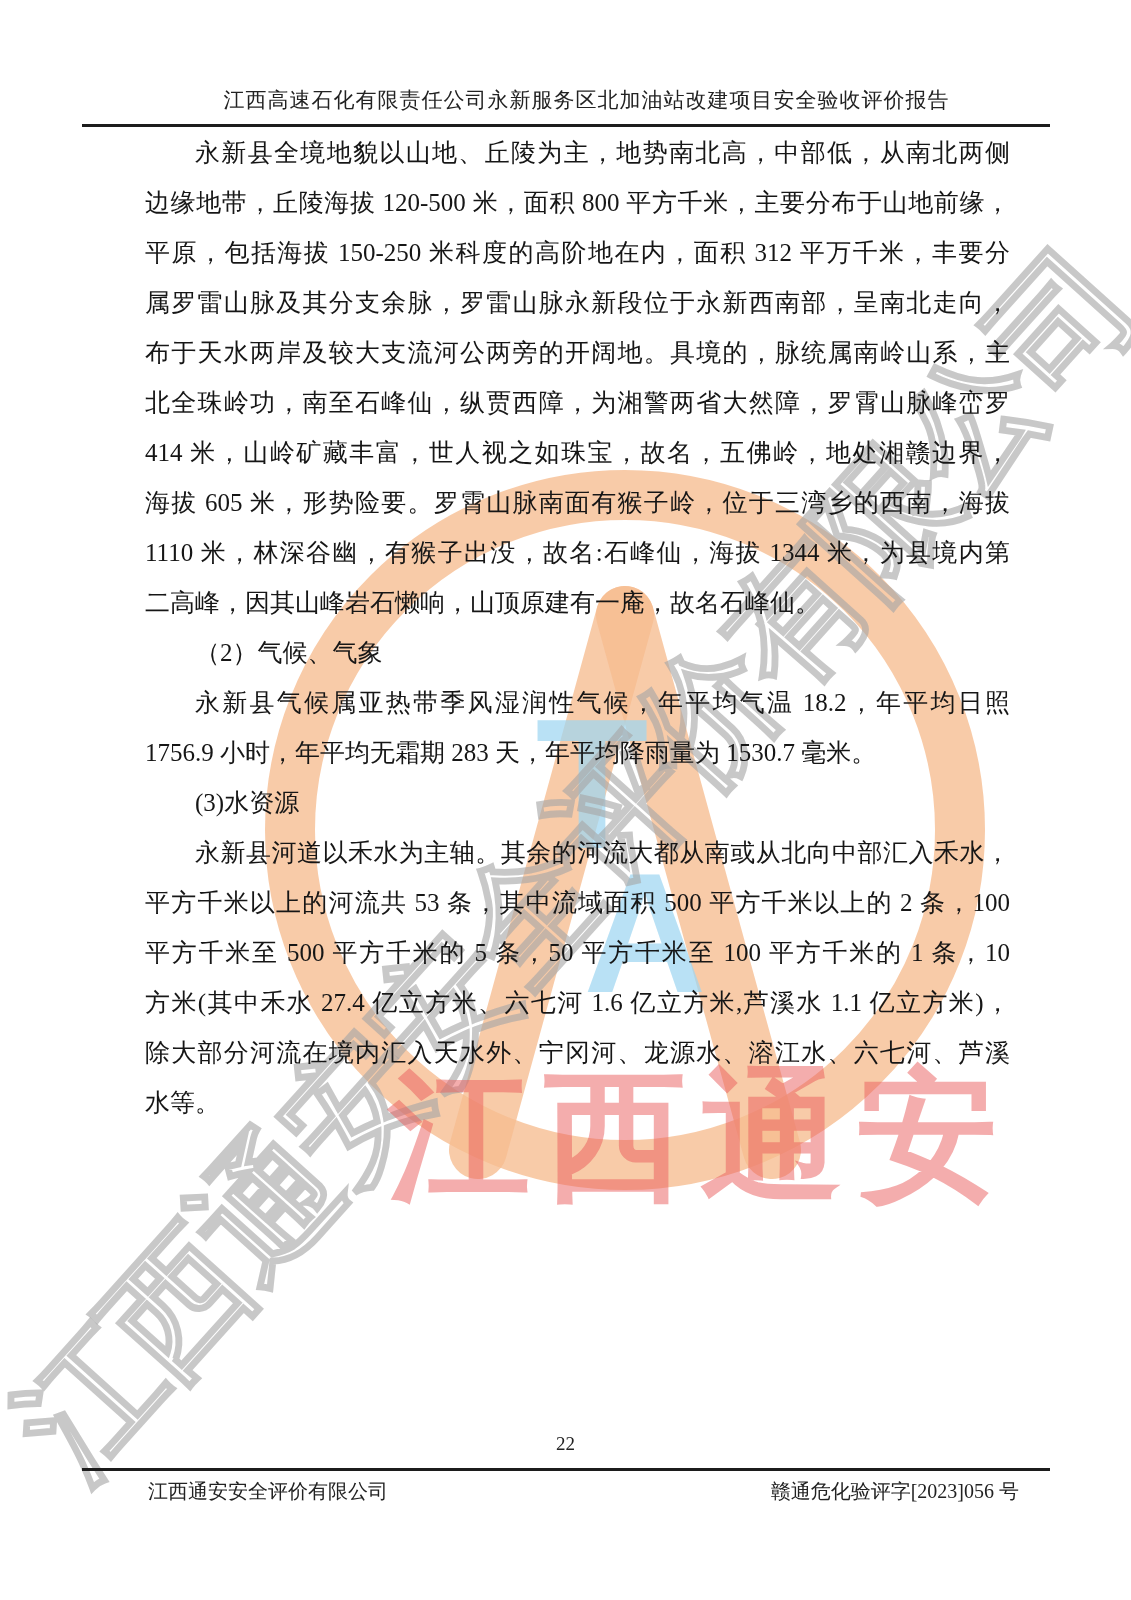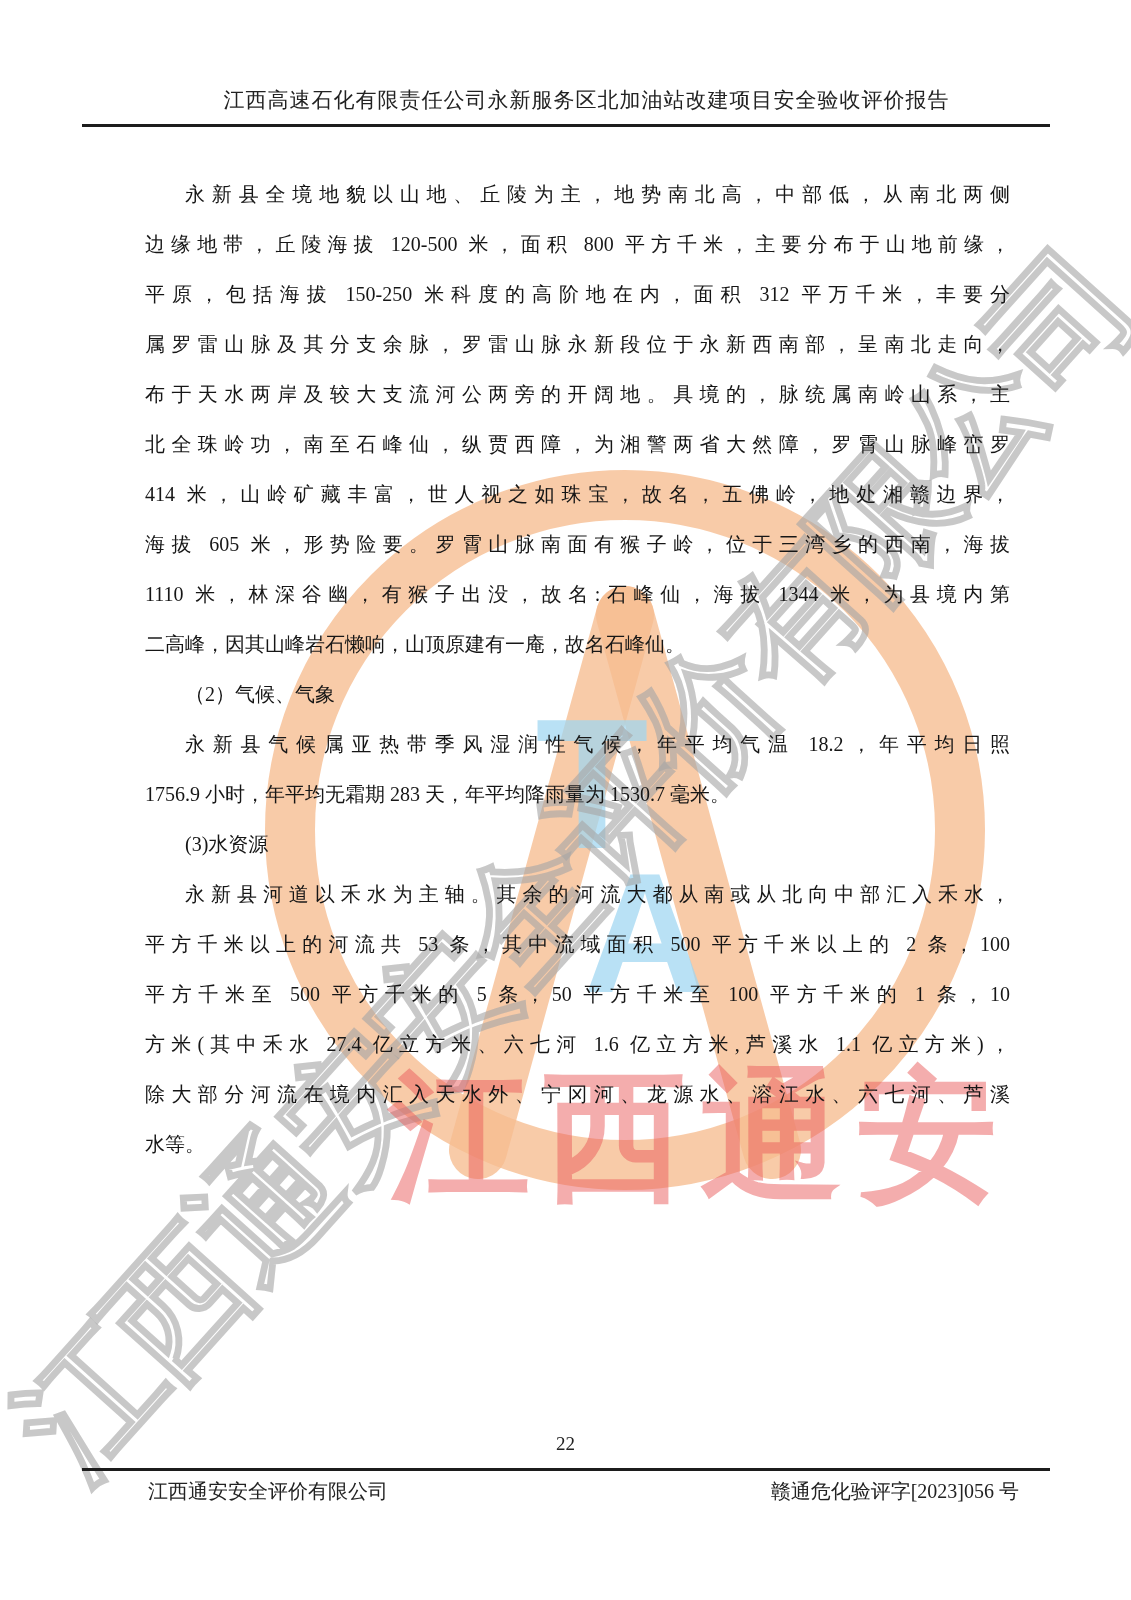--- a/index.html
+++ b/index.html
@@ -32,21 +32,21 @@
   .content{position:absolute;inset:0;z-index:1;}
   .header-title{
     position:absolute;top:86px;left:0;width:100%;
     text-align:center;font-size:21px;letter-spacing:1px;color:#222;padding-left:21px;
   }
   .rule{position:absolute;left:82px;right:81px;height:3px;background:#1c1c1c;}
   .header-rule{top:124px;}
   .footer-rule{top:1468px;}
   .body-text{
     position:absolute;top:128px;left:145px;width:865px;
-    font-size:20px;line-height:50px;margin-top:41px;
+    font-size:25px;line-height:50px;
   }
   .line{
     text-align:justify;text-align-last:justify;
     height:50px;white-space:nowrap;
   }
   .line.indent{text-indent:2em;}
   .line.last{text-align-last:left;}
   .page-num{
     position:absolute;top:1433px;left:0;width:100%;
     text-align:center;font-size:19px;color:#222;

